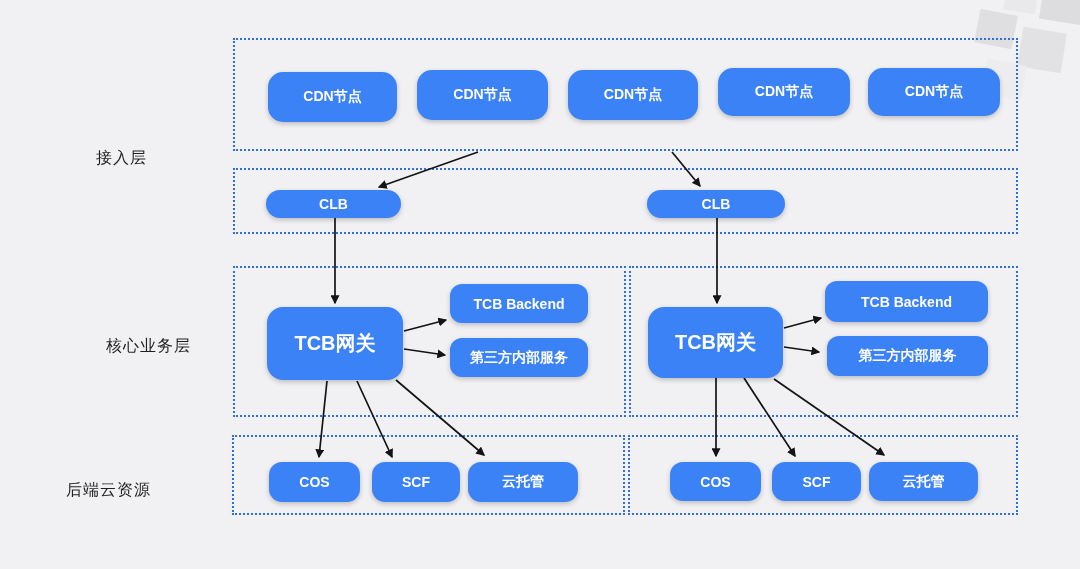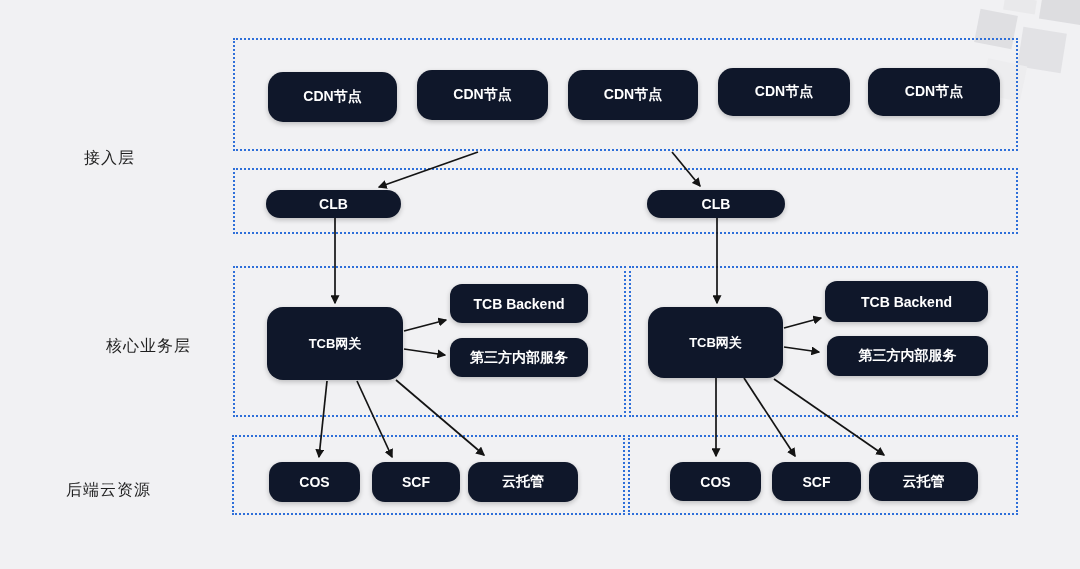--- a/index.html
+++ b/index.html
@@ -13,27 +13,27 @@
   
   .zone{
     position:absolute;z-index:2;box-sizing:border-box;
     border:2px dotted #2e6fd9;background:transparent;
   }
   
   .arrows{position:absolute;left:0;top:0;z-index:3;pointer-events:none;}
   
   .node{
     position:absolute;z-index:4;box-sizing:border-box;
-    background:#0f172a;color:#ffffff;
+    background:#3b82f6;color:#ffffff;
     display:flex;align-items:center;justify-content:center;
     font-weight:bold;text-align:center;
     box-shadow:0 2px 5px rgba(0,0,0,.22);
   }
   .fs14{font-size:14px;}
-  .fs15{font-size:13px;text-align:center;}
+  .fs15{font-size:20px;text-align:center;}
   .layer-label{
     position:absolute;z-index:4;font-size:16px;color:#1f1f1f;
     white-space:nowrap;letter-spacing:1px;
   }
 </style>
 </head>
 <body>
 
 <div class="stage">
 
@@ -65,21 +65,21 @@
     <line x1="327" y1="381" x2="319" y2="457" stroke="#141414" stroke-width="1.7" marker-end="url(#ah)"></line>
     <line x1="357" y1="381" x2="392" y2="457" stroke="#141414" stroke-width="1.7" marker-end="url(#ah)"></line>
     <line x1="396" y1="380" x2="484" y2="455" stroke="#141414" stroke-width="1.7" marker-end="url(#ah)"></line>
     <line x1="784" y1="328" x2="821" y2="318" stroke="#141414" stroke-width="1.7" marker-end="url(#ah)"></line>
     <line x1="784" y1="347" x2="819" y2="352" stroke="#141414" stroke-width="1.7" marker-end="url(#ah)"></line>
     <line x1="716" y1="378" x2="716" y2="456" stroke="#141414" stroke-width="1.7" marker-end="url(#ah)"></line>
     <line x1="744" y1="378" x2="795" y2="456" stroke="#141414" stroke-width="1.7" marker-end="url(#ah)"></line>
     <line x1="774" y1="379" x2="884" y2="455" stroke="#141414" stroke-width="1.7" marker-end="url(#ah)"></line>
   </svg>
 
-  <div class="layer-label" style="left:84px;top:148px;">接入层</div>
+  <div class="layer-label" style="left:96px;top:148px;">接入层</div>
   <div class="layer-label" style="left:66px;top:336px;margin-left:40px;">核心业务层</div>
   <div class="layer-label" style="left:66px;top:456px;margin-top:24px;">后端云资源</div>
 
   <div class="node fs14" style="left:268px;top:72px;width:129px;height:50px;border-radius:15px;">CDN节点</div>
   <div class="node fs14" style="left:417px;top:70px;width:131px;height:50px;border-radius:15px;">CDN节点</div>
   <div class="node fs14" style="left:568px;top:70px;width:130px;height:50px;border-radius:15px;">CDN节点</div>
   <div class="node fs14" style="left:718px;top:68px;width:132px;height:48px;border-radius:15px;">CDN节点</div>
   <div class="node fs14" style="left:868px;top:68px;width:132px;height:48px;border-radius:15px;">CDN节点</div>
 
   <div class="node fs14" style="left:266px;top:190px;width:135px;height:28px;border-radius:14px;">CLB</div>

